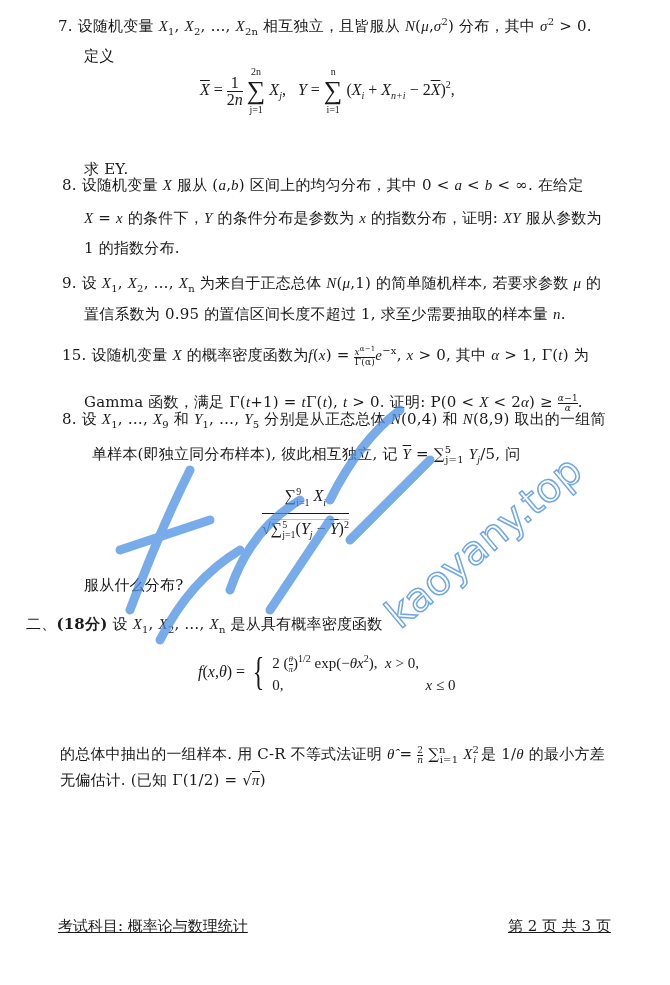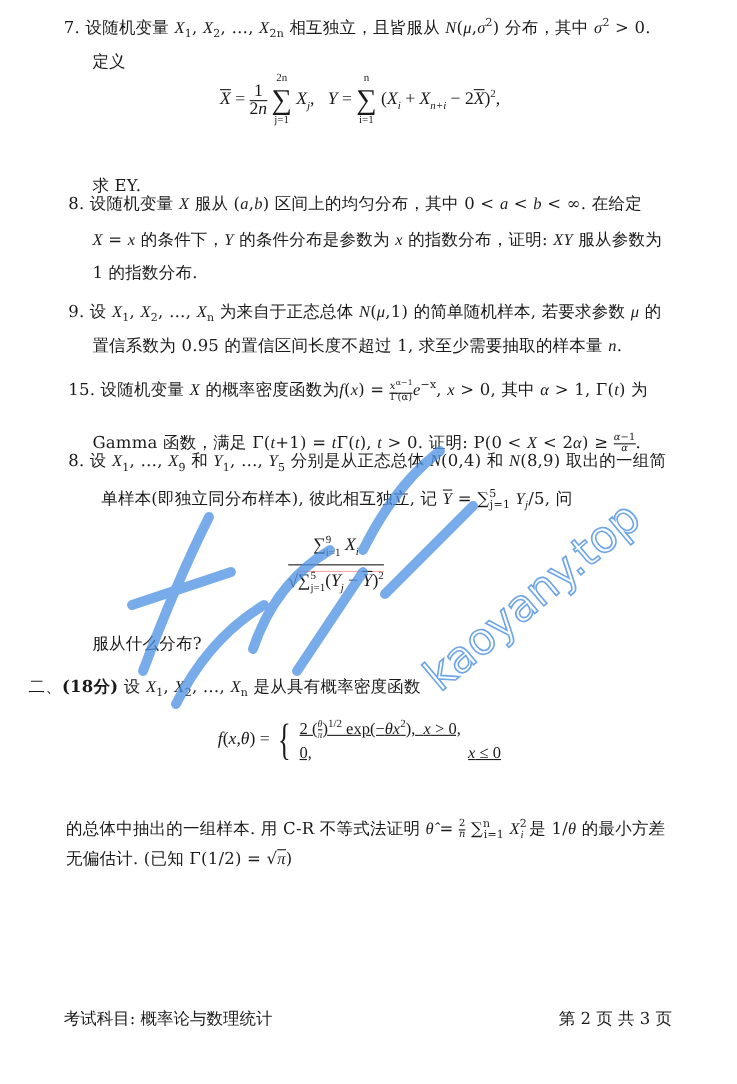--- a/index.html
+++ b/index.html
@@ -13,21 +13,21 @@
   .ov { text-decoration:overline; }
   .frac { display:inline-block; vertical-align:middle; text-align:center; }
   .frac > span { display:block; line-height:16px; }
   .frac > .num { border-bottom:1px solid #1a1a1a; padding:0 2px; }
   .small-frac { display:inline-block; vertical-align:middle; text-align:center; font-size:9px; }
   .small-frac > span { display:block; line-height:9px; }
   .small-frac > .num { border-bottom:1px solid #1a1a1a; }
   .sigma { display:inline-block; vertical-align:middle; text-align:center; }
   .sigma > span { display:block; line-height:12px; font-size:10px; }
   .sigma > .big { font-size:26px; line-height:26px; }
-  .footer { position:absolute; top:917px; font-size:15px; }
+  .footer { position:absolute; top:917px; font-size:15px;text-decoration:underline; }
   .watermark { position:absolute; left:100px; top:380px; width:520px; height:320px; pointer-events:none; }
 </style>
 </head>
 <body>
 
 <div class="page">
 
   <div class="line" style="left:58px; top:12px;">
     <span>7.</span>
     设随机变量 <span class="m">X</span><sub>1</sub>, <span class="m">X</span><sub>2</sub>, …, <span class="m">X</span><sub>2n</sub> 相互独立，且皆服从 <span class="m">N</span>(<span class="m">μ</span>,<span class="m">σ</span><sup>2</sup>) 分布，其中 <span class="m">σ</span><sup>2</sup> &gt; 0.
@@ -91,21 +91,21 @@
   <div class="line" style="left:84px; top:575px;">服从什么分布?</div>
 
   <div class="line" style="left:26px; top:614px;">
     <span>二、</span><b>(18分)</b>
     设 <span class="m">X</span><sub>1</sub>, <span class="m">X</span><sub>2</sub>, …, <span class="m">X</span><sub>n</sub> 是从具有概率密度函数
   </div>
 
   <div class="formula" style="left:198px; top:648px;">
     <span style="display:inline-block; vertical-align:middle;"><span class="m">f</span>(<span class="m">x</span>,<span class="m">θ</span>) =</span>
     <span style="display:inline-block; vertical-align:middle; font-size:40px; line-height:40px; transform:scaleX(0.6);">{</span>
-    <span style="display:inline-block; vertical-align:middle; font-size:15px; line-height:22px;text-decoration:underline;">
+    <span style="display:inline-block; vertical-align:middle; font-size:15px; line-height:22px;">
       <span style="display:block;">2 (<span class="small-frac"><span class="num"><i>θ</i></span><span><i>π</i></span></span>)<sup>1/2</sup> exp(−<span class="m">θx</span><sup>2</sup>),&nbsp;&nbsp;<span class="m">x</span> &gt; 0,</span>
       <span style="display:block;">0,<span style="display:inline-block; width:142px;"></span><span class="m">x</span> ≤ 0</span>
     </span>
   </div>
 
   <div class="line" style="left:60px; top:740px;">
     的总体中抽出的一组样本. 用 C-R 不等式法证明 <span class="m">θ̂</span> = <span class="small-frac"><span class="num">2</span><span><i>n</i></span></span> ∑<sup>n</sup><sub style="margin-left:-6px">i=1</sub> <span class="m">X</span><sup>2</sup><sub class="m" style="margin-left:-6px">i</sub> 是 1/<span class="m">θ</span> 的最小方差
   </div>
   <div class="line" style="left:60px; top:770px;">
     无偏估计. (已知 Γ(1/2) = √<span style="border-top:1px solid #1a1a1a;" class="m">π</span>)

